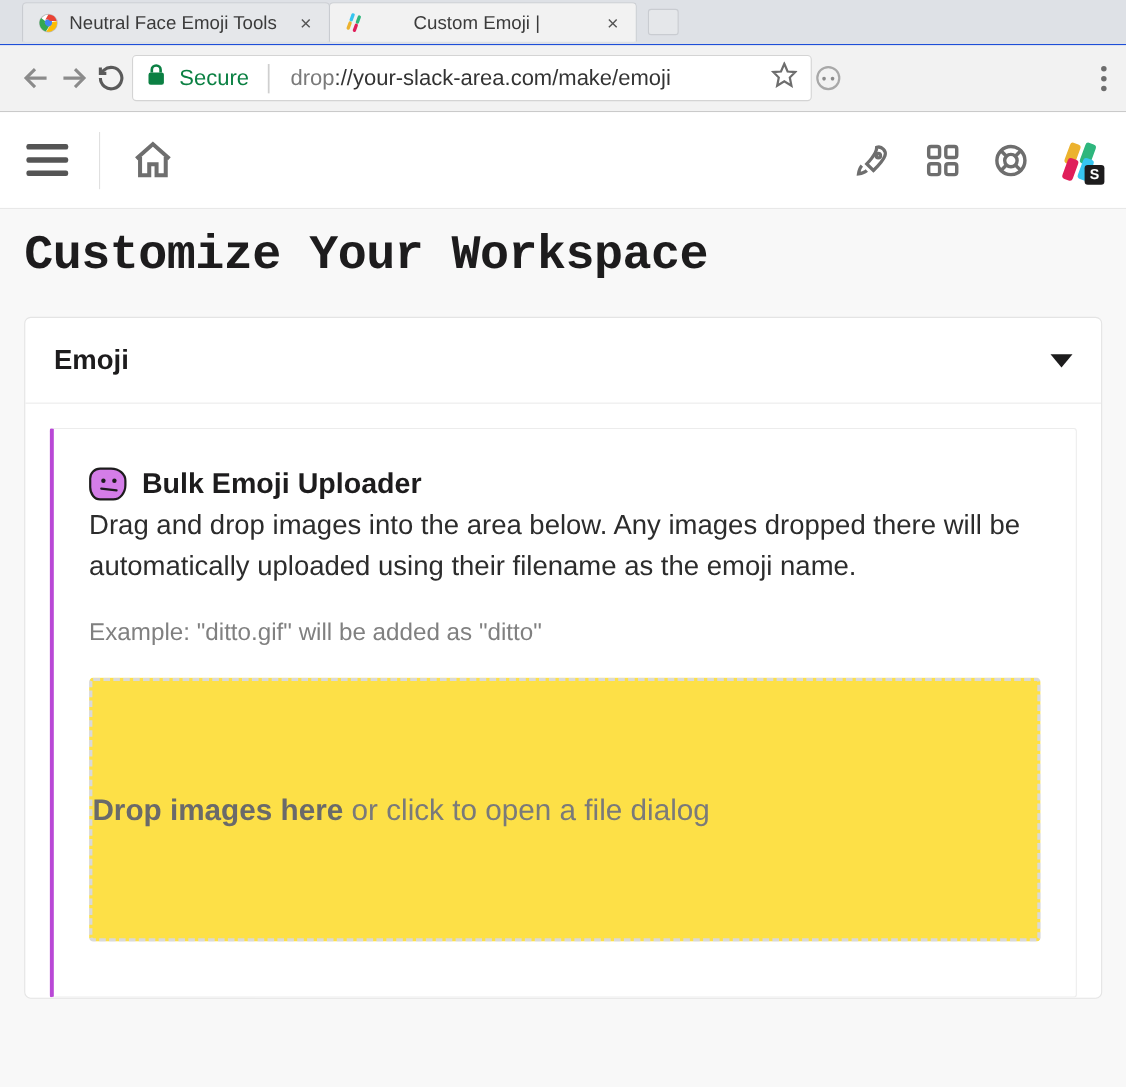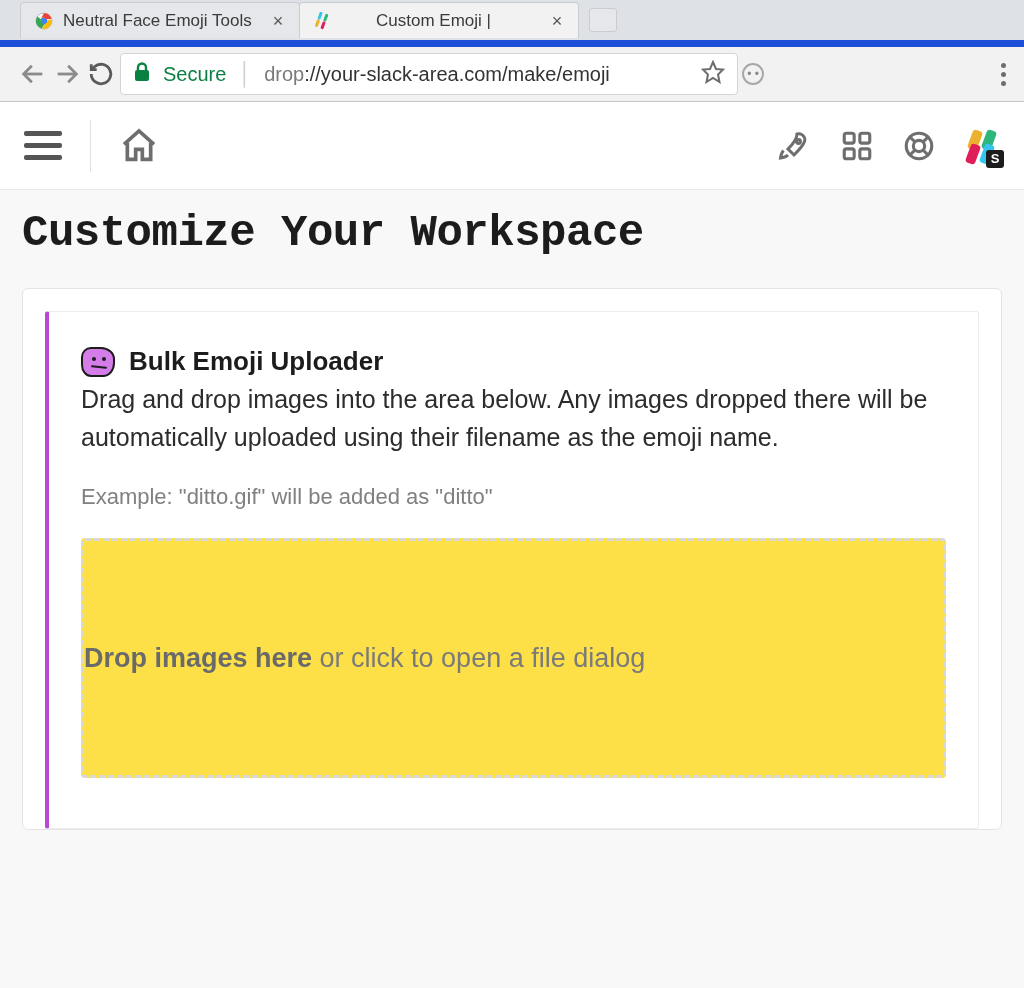--- a/index.html
+++ b/index.html
@@ -41,21 +41,21 @@
   .tab.inactive { background:#e5e7ea; border:1px solid #c9ccd1; border-bottom:none; }
   .tab.active   { background:#f2f2f2; border:1px solid #c9ccd1; border-bottom:none; z-index:2;gap:44px; }
   .tab + .tab { margin-left:-1px; }
   .newtab {
     width:28px; height:24px; margin-left:10px; background:#e5e7ea;
     border:1px solid #c9ccd1; border-radius:3px; align-self:center;
   }
 
   .toolbar {
     background:#f2f2f2;
-    border-top:7px solid #1d4ed8;
+    border-top:1px solid #1d4ed8;
     border-bottom:1px solid #c6c6c6;
     height:62px;
     display:flex;
     align-items:center;
     gap:4px;
     padding:0 18px;
     justify-content:center;
   }
   .nav-btn { color:#8b8b8b; display:flex; align-items:center; justify-content:center; width:30px; height:30px; }
   .nav-btn.enabled { color:#5a5a5a; }
@@ -328,20 +328,24 @@
           <div class="bar b"></div>
         <div class="slack-badge">S</div>
       </div>
     </div>
   </div>
 
   <div class="content">
     <h1>Customize Your Workspace</h1>
 
     <div class="panel">
+      <div class="panel-header">
+        <span>Emoji</span>
+        <span class="caret"></span>
+      </div>
 
       <div class="uploader">
         <div class="uploader-title">
           <div class="ditto">
               <div class="mouth"></div>
             </div>
           <span>Bulk Emoji Uploader</span>
         </div>
         <p class="desc">Drag and drop images into the area below. Any images dropped there will be automatically uploaded using their filename as the emoji name.</p>
         <p class="example">Example: "ditto.gif" will be added as "ditto"</p>

